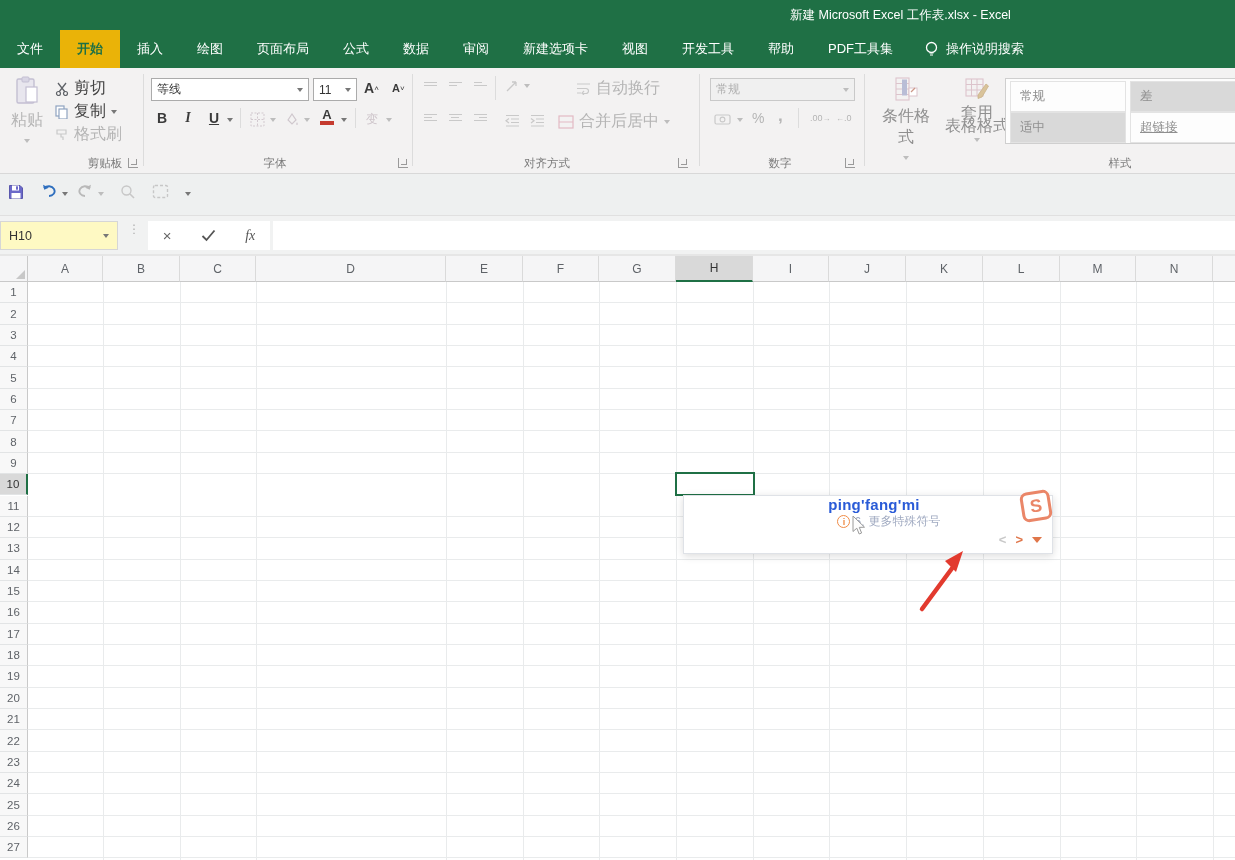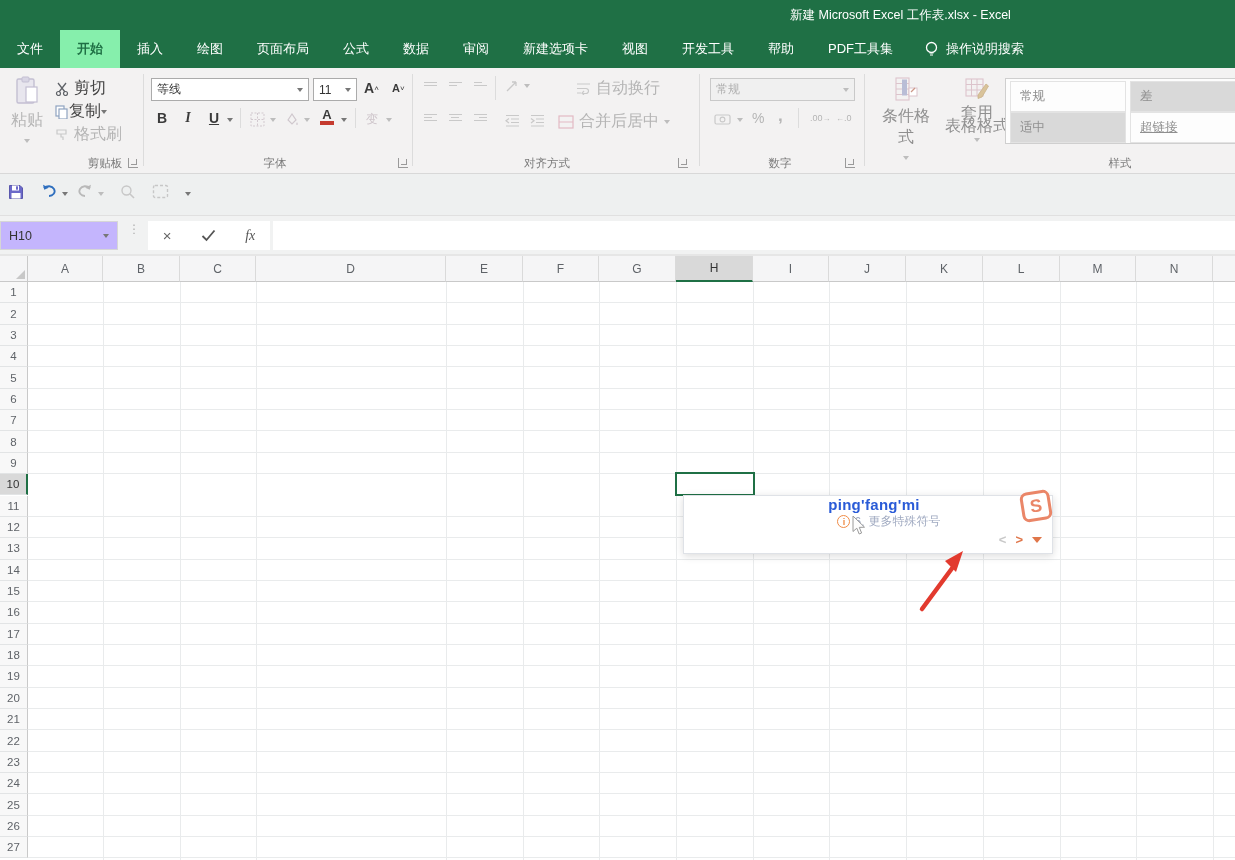--- a/index.html
+++ b/index.html
@@ -7,21 +7,21 @@
   body { position:relative; }
   .abs { position:absolute; }
 
   
   .titlebar { position:absolute; left:0; top:0; width:1235px; height:30px; background:#1f7045; }
   .titlebar .title { position:absolute; left:790px; top:7px; color:#fff; font-size:12.5px; white-space:nowrap; }
 
   
   .tabrow { position:absolute; left:0; top:30px; width:1235px; height:38px; background:#1f7045; display:flex; align-items:stretch; }
   .tab { color:#fff; font-size:13px; display:flex; align-items:center; padding:0 17px; cursor:default; white-space:nowrap; }
-  .tab.active { background:#86efac; color:#1f7045; font-weight:bold; }
+  .tab.active { background:#eab308; color:#1f7045; font-weight:bold; }
   .assist { display:flex; align-items:center; color:#fff; font-size:13px; margin-left:14px; gap:7px; }
 
   
   .ribbon { position:absolute; left:0; top:68px; width:1235px; height:106px; background:#f3f2f2; border-bottom:1px solid #d8d8d8; }
   .gsep { position:absolute; top:6px; width:1px; height:92px; background:#dcdcdc; }
   .glabel { position:absolute; top:88px; font-size:11.5px; color:#7a7a7a; text-align:center; }
   .launcher { position:absolute; top:90px; width:10px; height:10px; border-left:1px solid #9a9a9a; border-bottom:1px solid #9a9a9a; }
   .launcher:after { content:""; position:absolute; right:1px; top:1px; width:5px; height:5px; border-right:1px solid #9a9a9a; border-bottom:1px solid #9a9a9a; transform:rotate(0deg); }
   .caret { display:inline-block; width:0; height:0; border-left:3.5px solid transparent; border-right:3.5px solid transparent; border-top:4px solid #777; vertical-align:middle; }
   .caret.dis { border-top-color:#bdbdbd; }
@@ -48,21 +48,21 @@
   .stylecell { position:absolute; width:116px; height:31px; font-size:12.5px; color:#8f8f8f; display:flex; align-items:center; padding-left:9px; border:1px solid #e3e3e3; }
   .stylecell.shade { background:#d9d9d9; }
   .stylecell.link span { text-decoration:underline; }
 
   
   .qat { position:absolute; left:0; top:174px; width:1235px; height:42px; background:#eef0f0; border-bottom:1px solid #e0e0e0; }
   .qbtn { position:absolute; top:10px; display:flex; align-items:center; }
 
   
   .fbar { position:absolute; left:0; top:216px; width:1235px; height:38px; background:#f1f2f2; }
-  .namebox { position:absolute; left:0; top:5px; width:118px; height:29px; background:#c4b5fd; border:1px solid #d6d6d6; font-size:12.5px; color:#333; display:flex; align-items:center; padding:0 8px; justify-content:space-between; }
+  .namebox { position:absolute; left:0; top:5px; width:118px; height:29px; background:#fef9c3; border:1px solid #d6d6d6; font-size:12.5px; color:#333; display:flex; align-items:center; padding:0 8px; justify-content:space-between; }
   .fdots { position:absolute; left:128px; top:10px; color:#b0b0b0; font-size:12px; letter-spacing:0; line-height:6px; }
   .fbtns { position:absolute; left:148px; top:5px; width:122px; height:29px; background:#fff; display:flex; align-items:center; justify-content:space-around; }
   .fx { font-family:"Liberation Serif", serif; font-style:italic; font-size:14px; color:#555; }
   .xglyph { font-size:15px; color:#666; }
   .formulafield { position:absolute; left:273px; top:5px; width:962px; height:29px; background:#fff; font-size:12.5px; color:#333; padding:0 6px; display:flex; align-items:center; }
   .sheetsep { position:absolute; left:0; top:254px; width:1235px; height:2px; background:#e6e6e6; }
 
   
   .sheet { position:absolute; left:0; top:256px; width:1235px; height:604px; background:#fff; }
   .corner { position:absolute; left:0; top:0; width:28px; height:26px; background:#f5f5f6; border-right:1px solid #c9c9c9; border-bottom:1px solid #c9c9c9; }
@@ -163,21 +163,21 @@
     <span class="caret dis"></span>
   </div>
   <div class="abs" style="left:55px; top:10px; display:flex; align-items:center; gap:5px;">
     <svg width="14" height="14" viewBox="0 0 14 14">
         <path d="M3 1 L10 10 M11 1 L4 10" stroke="#5f6368" stroke-width="1.3" fill="none"></path>
         <circle cx="3.5" cy="11.5" r="2" fill="none" stroke="#5f6368" stroke-width="1.2"></circle>
         <circle cx="10.5" cy="11.5" r="2" fill="none" stroke="#5f6368" stroke-width="1.2"></circle>
       </svg>
     <span class="rtext">剪切</span>
   </div>
-  <div class="abs" style="left:55px; top:33px; display:flex; align-items:center; ">
+  <div class="abs" style="left:55px; top:33px; display:flex; align-items:center; gap:5px;">
     <svg width="14" height="14" viewBox="0 0 14 14">
         <rect x="1" y="1" width="8" height="10" fill="#fff" stroke="#8fa3c0" stroke-width="1.2"></rect>
         <rect x="4" y="4" width="8" height="10" fill="#fff" stroke="#8fa3c0" stroke-width="1.2"></rect>
       </svg>
     <span class="rtext">复制</span>
     <span class="caret"></span>
   </div>
   <div class="abs" style="left:55px; top:56px; display:flex; align-items:center; gap:5px;">
     <svg width="14" height="14" viewBox="0 0 14 14">
         <path d="M2 2 h9 v4 h-9 z" fill="none" stroke="#c9c9c9" stroke-width="1.2"></path>

